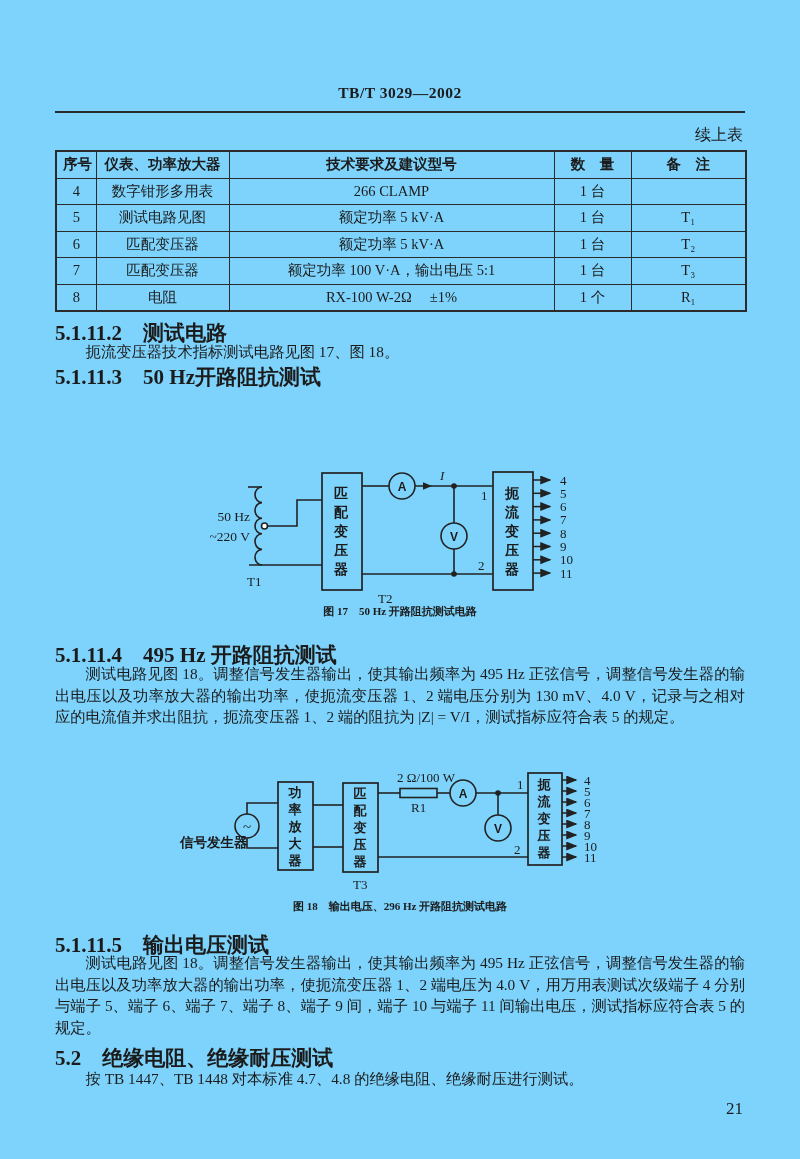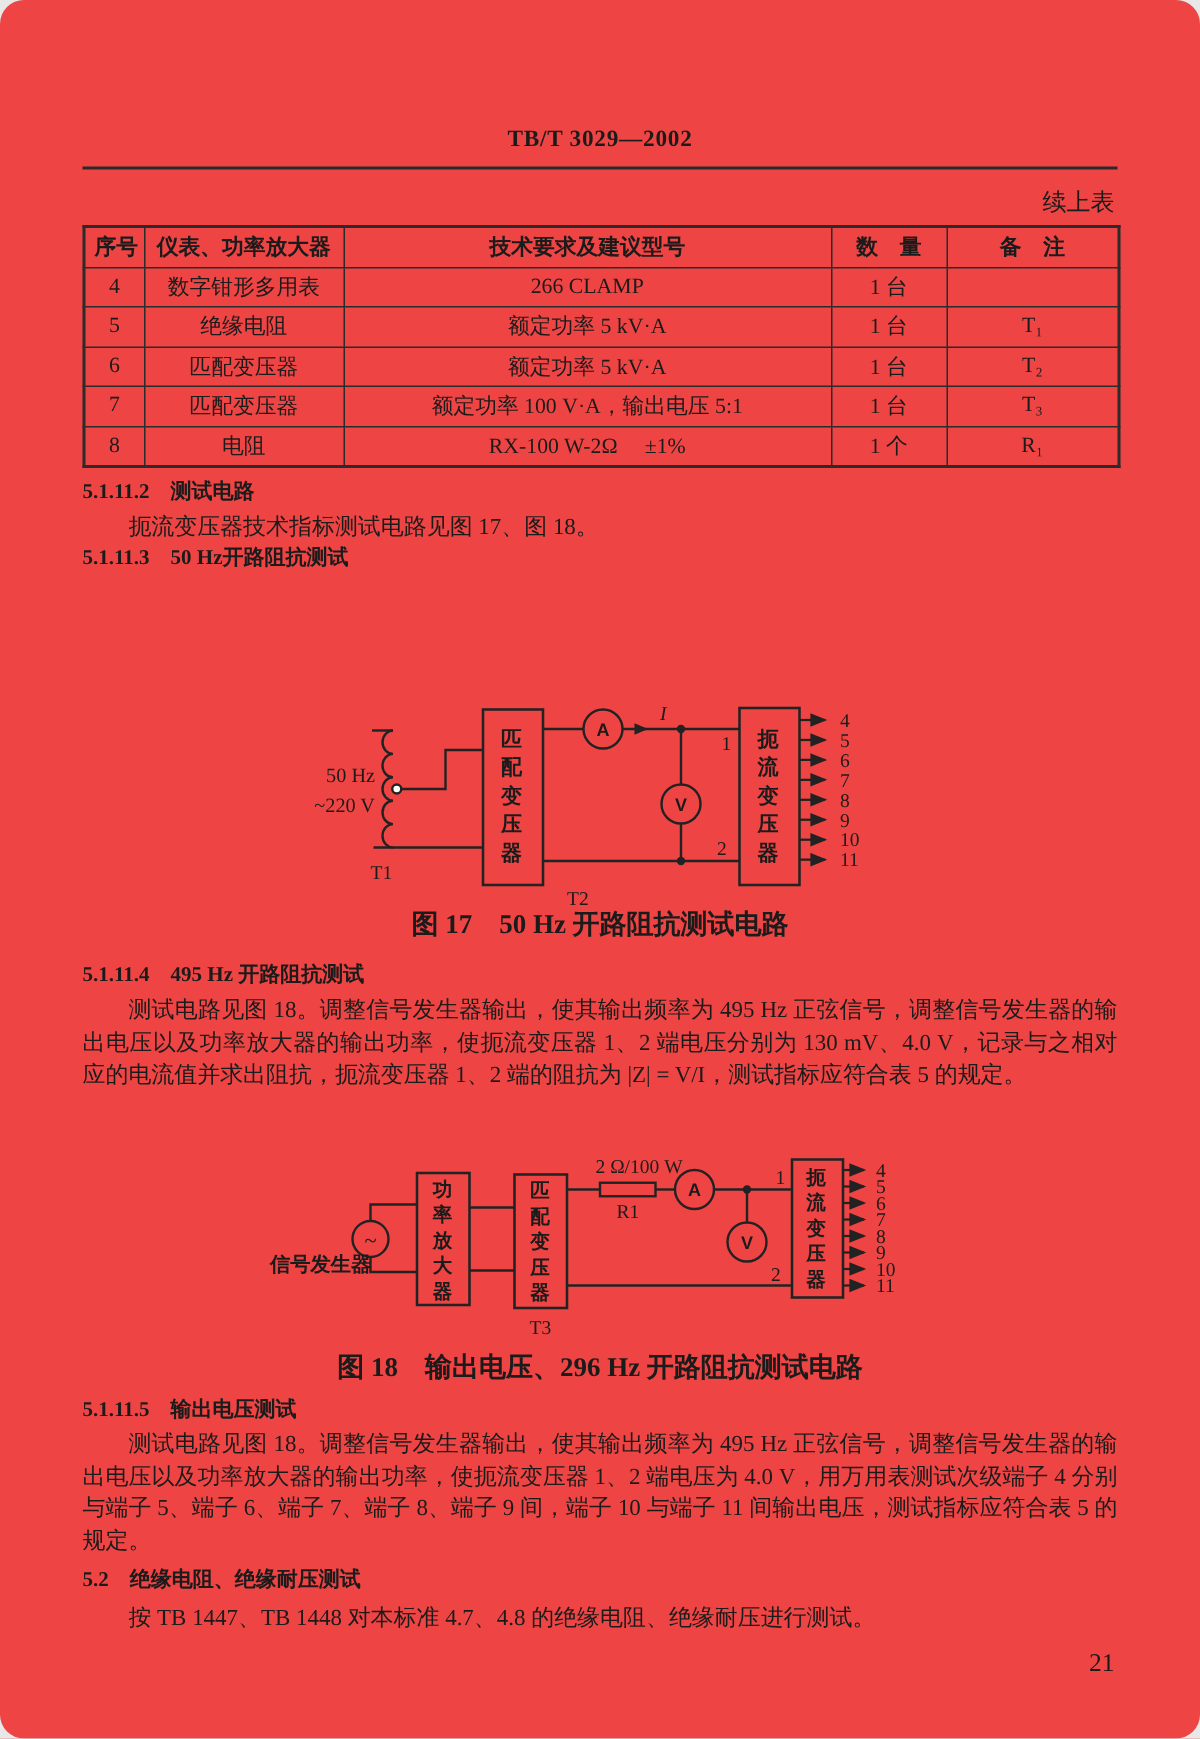--- a/index.html
+++ b/index.html
@@ -1,39 +1,38 @@
 <!DOCTYPE html>
 <html><head>
 <meta charset="utf-8">
 <style>
   html,body { margin:0; padding:0; background:#e8e8e8; }
   .page {
     position:relative; width:800px; height:1159px; margin:0 auto;
-    background:#ef4444; color:#1b1b1b; overflow:hidden;
+    background:#7dd3fc; color:#1b1b1b; overflow:hidden;
     font-family:"Liberation Serif","DejaVu Serif",serif;
-    border-radius:16px;
   }
   .abs { position:absolute; }
   .hdr-title { top:84px; left:0; width:100%; text-align:center; font-size:15.5px; font-weight:bold; letter-spacing:.5px; }
   .hdr-rule { top:111px; left:55px; width:690px; height:2px; background:#2a2a2a; }
   .continued { top:125px; right:57px; font-size:16px; }
 
   table.equip {
     position:absolute; top:150px; left:55px; width:690px;
     border-collapse:collapse; table-layout:fixed; font-size:14.5px;
     border:2px solid #2b2b2b;
   }
   .equip th, .equip td { border:1.4px solid #2b2b2b; height:25.5px; padding:0 6px; overflow:hidden; white-space:nowrap; }
   .equip th { font-weight:bold; text-align:center; }
   .cc { text-align:center; }
   .cl { text-align:center; }
 
-  .h2 { font-weight:bold; font-size:14px; white-space:nowrap;text-align:right; }
+  .h2 { font-weight:bold; font-size:21px; white-space:nowrap;text-align:right; }
   .para { left:55px; width:690px; font-size:15.3px; line-height:21.7px; text-align:justify; text-indent:2em; }
-  .caption { left:0; width:100%; text-align:center; font-weight:bold; font-size:18px; }
+  .caption { left:0; width:100%; text-align:center; font-weight:bold; font-size:11px; }
   .pageno { top:1099px; right:57px; font-size:17px; }
 
   .fig { position:absolute; left:150px; }
   .fig svg text { fill:#1b1b1b; font-family:"Liberation Serif","DejaVu Serif",serif; }
   .fig svg .meter-letter { font-size:12px; font-weight:bold; font-family:"Liberation Sans","DejaVu Sans",sans-serif; }
   .fig svg .lab { font-size:13px; }
   .fig svg .lab-b { font-size:13.5px; }
   .vtext { position:absolute; width:16px; text-align:center; word-break:break-all; font-weight:600; }
   .v14 { font-size:14px; line-height:19px; }
   .v13 { font-size:13px; line-height:17px; }
@@ -65,21 +64,21 @@
     </tr>
     <tr>
       <td class="cc">4</td>
       <td class="cl">数字钳形多用表</td>
       <td class="cl">266 CLAMP</td>
       <td class="cc">1 台</td>
       <td class="cc"></td>
     </tr>
     <tr>
       <td class="cc">5</td>
-      <td class="cl">绝缘电阻</td>
+      <td class="cl">测试电路见图</td>
       <td class="cl">额定功率 5 kV·A</td>
       <td class="cc">1 台</td>
       <td class="cc">T₁</td>
     </tr>
     <tr>
       <td class="cc">6</td>
       <td class="cl">匹配变压器</td>
       <td class="cl">额定功率 5 kV·A</td>
       <td class="cc">1 台</td>
       <td class="cc">T₂</td>

